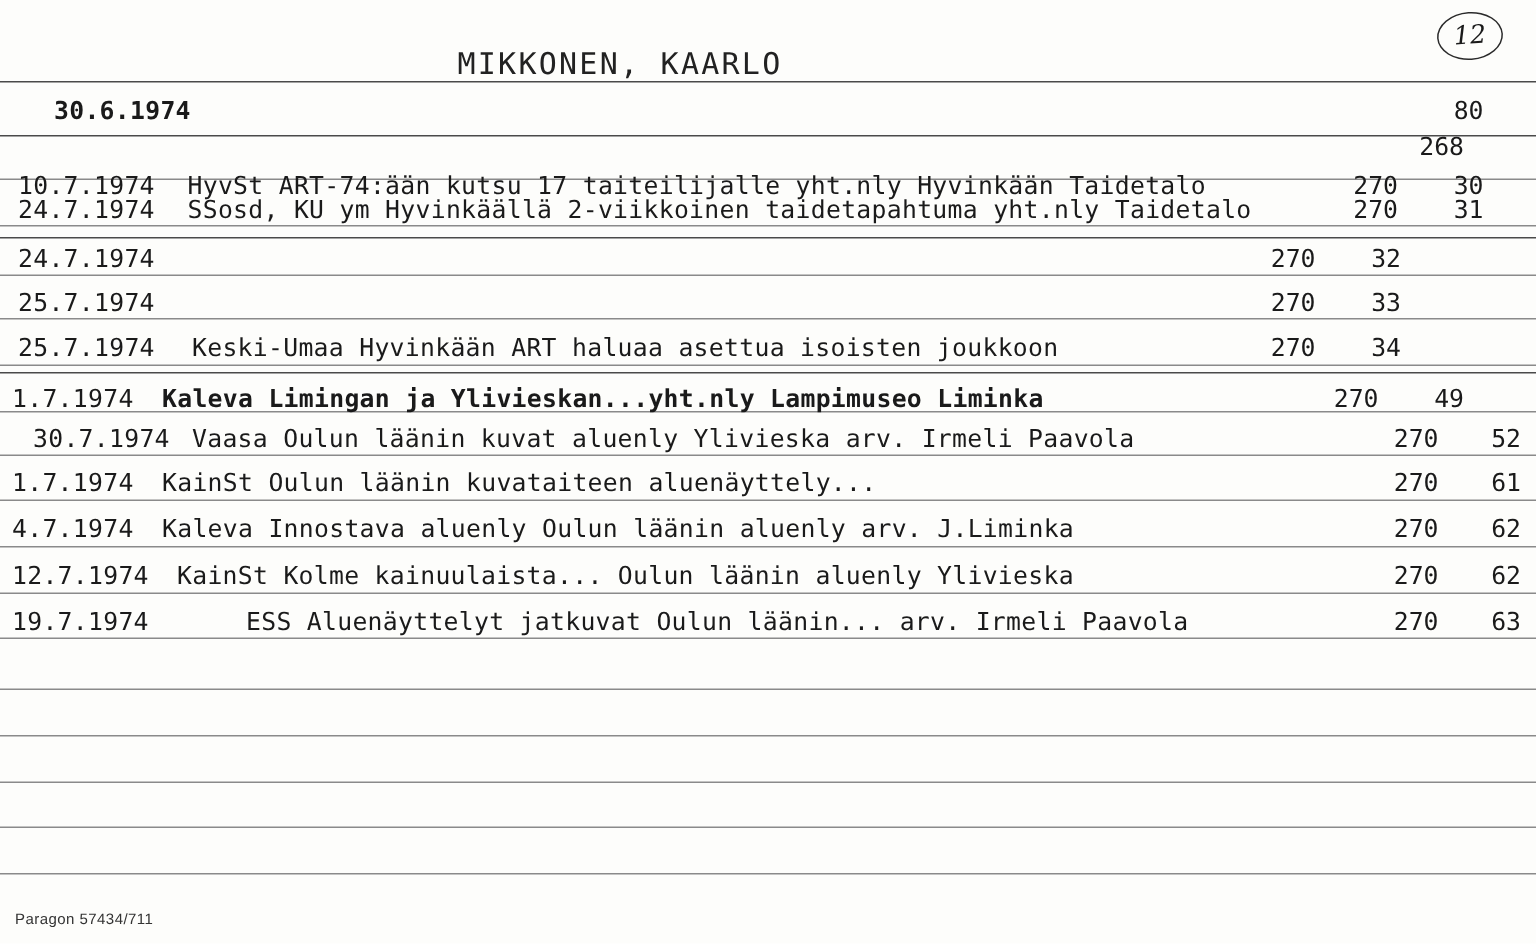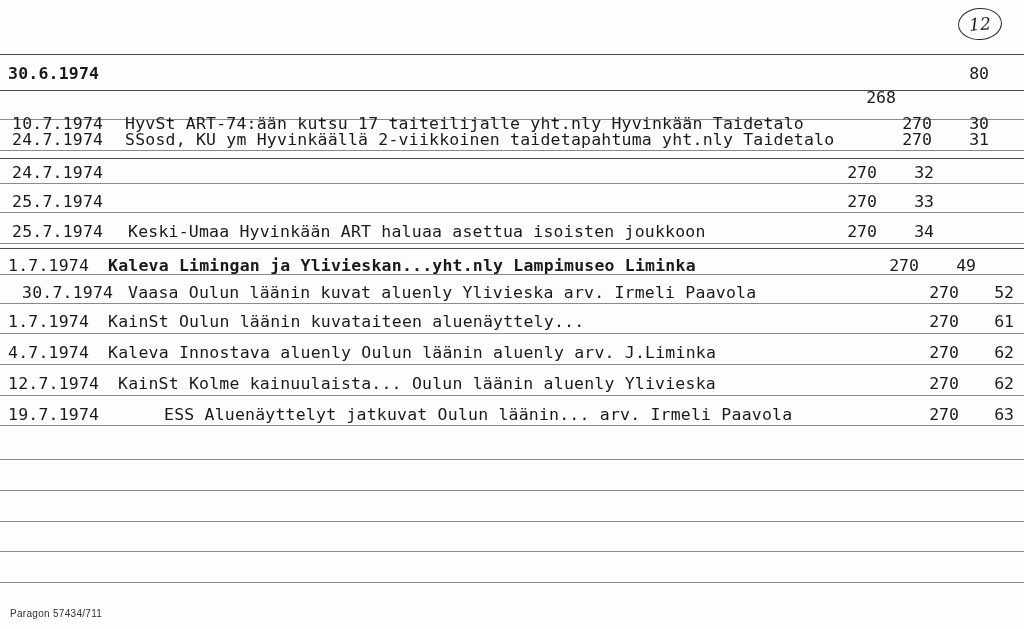--- a/index.html
+++ b/index.html
@@ -95,38 +95,40 @@
     width: 44px;
   }
   .e-num2 {
     position: absolute;
     font-size: 16.5px;
     text-align: right;
     width: 34px;
   }
   .bold-day {
     font-weight: bold;
+    margin-left: 28px;
   }
 
   .footer {
     position: absolute;
     left: 10px;
     bottom: 10px;
     font-family: "Liberation Sans", sans-serif;
     font-size: 10px;
     color: #333;
     letter-spacing: 0.3px;
   }
 </style>
 </head>
 <body>
 
 <div class="card">
 
   <div class="header-row">
+    <div class="card-title">MIKKONEN, KAARLO</div>
     <div class="card-number">12</div>
   </div>
 
   <div id="rules-layer">
       <div class="rule" style="top: 54px;"></div>
       <div class="rule" style="top: 90px;"></div>
       <div class="rule light" style="top: 119px;"></div>
       <div class="rule light" style="top: 150px;"></div>
       <div class="rule" style="top: 158px;"></div>
       <div class="rule light" style="top: 183px;"></div>
@@ -141,21 +143,21 @@
       <div class="rule light" style="top: 425px;"></div>
       <div class="rule light" style="top: 459px;"></div>
       <div class="rule light" style="top: 490px;"></div>
       <div class="rule light" style="top: 521px;"></div>
       <div class="rule light" style="top: 551px;"></div>
       <div class="rule light" style="top: 582px;"></div>
     </div>
   <div id="entries-layer">
       <div class="entry" style="top: 58px;">
         <span class="e-date bold-day" style="left: 8px;">30.6.1974</span>
-        <span class="e-num1" style="left: 852px; margin-top: 48px;">268</span>
+        <span class="e-num1" style="left: 932px; margin-top: 48px;">268</span>
         <span class="e-num2" style="left: 955px;">80</span>
       </div>
       <div class="entry" style="top: 108px;">
         <span class="e-date" style="left: 12px;">10.7.1974</span>
         <span class="e-text" style="left: 125px;">HyvSt  ART-74:ään kutsu 17 taiteilijalle  yht.nly Hyvinkään Taidetalo</span>
         <span class="e-num1" style="left: 888px;">270</span>
         <span class="e-num2" style="left: 955px;">30</span>
       </div>
       <div class="entry" style="top: 124px;">
         <span class="e-date" style="left: 12px;">24.7.1974</span>

